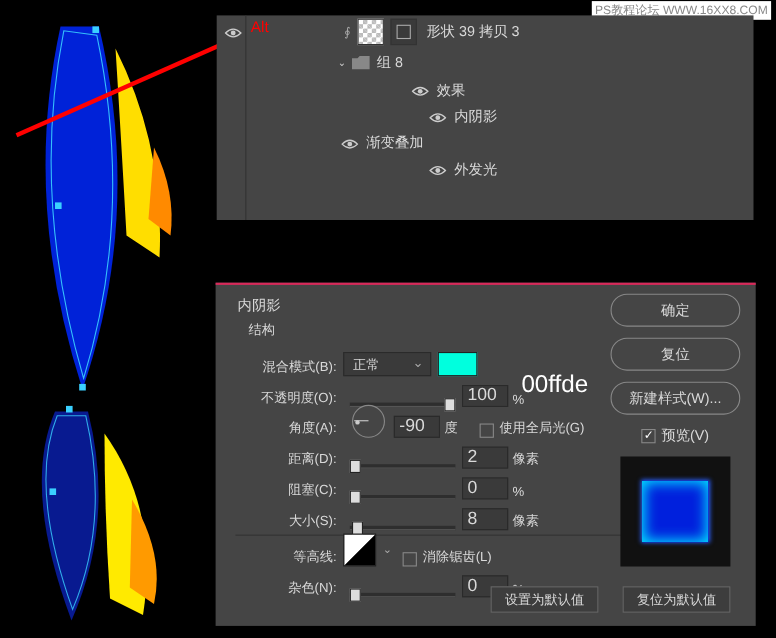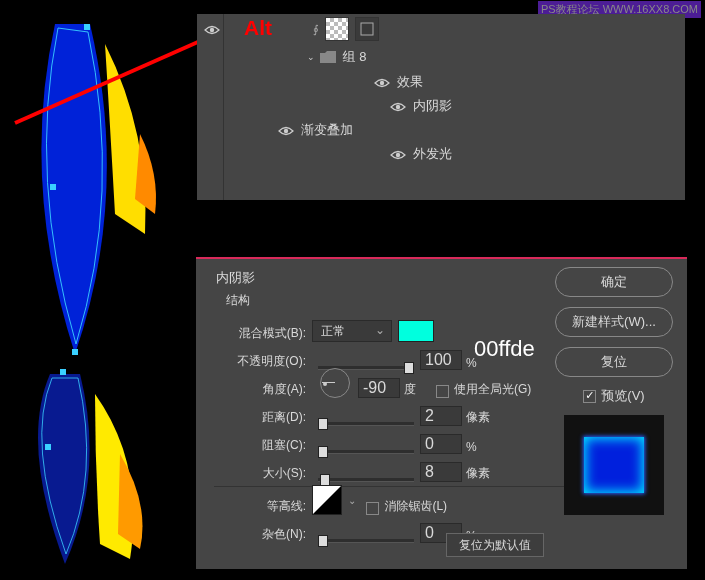--- a/index.html
+++ b/index.html
@@ -5,31 +5,31 @@
 * { box-sizing: border-box; margin: 0; padding: 0; font-family: "Microsoft YaHei", Arial, sans-serif; }
 body { background: #000; width: 705px; height: 580px; position: relative; overflow: hidden; }
 
 .preview-strip {
   position: absolute; left: 10px; top: 4px; width: 173px; height: 570px;
   background: #000;
 }
 .preview-strip svg { width: 100%; height: 100%; }
 
 .watermark {
-  position: absolute; right: 4px; top: 1px; background: #4c1d95; color: #888;
+  position: absolute; right: 4px; top: 1px; background: #ffffff; color: #888;
   font-size: 11px; padding: 1px 3px; font-family: Arial;
 }
 
 .arrow-overlay {
   position: absolute; left: 5px; top: 8px; width: 250px; height: 130px;
   pointer-events: none;
 }
 .alt-label {
-  position: absolute; left: 244px; top: 16px; color: #ff0000;
-  font-size: 21px; font-weight: bold; z-index: 10;
+  position: absolute; left: 228px; top: 16px; color: #ff0000;
+  font-size: 14px; font-weight: normal; z-index: 10;
 }
 
 .layers-panel {
   position: absolute; left: 197px; top: 14px; width: 488px; height: 186px;
   background: #454545; color: #d9d9d9; font-size: 13px;
 }
 .layer-row {
   display: flex; align-items: center; height: 30px; padding-left: 6px;
 }
 .layer-row .eye { width: 18px; text-align: center; color: #ccc; }
@@ -187,20 +187,21 @@
     <span class="indent"></span>
     <span style="color:#aaa;font-size:11px;margin-right:3px">∮</span>
     <span class="thumb checker">
         <span class="thumb-inner"></span>
       </span>
     <span class="thumb" style="background:#3a3a3a">
       <svg width="16" height="16" viewBox="0 0 16 16">
           <rect x="2" y="2" width="12" height="12" fill="none" stroke="#aaa"></rect>
         </svg>
     </span>
+    <span class="layer-label">形状 39 拷贝 3</span>
   </div>
   <div class="folder-row">
     <span class="caret-down">⌄</span>
     <svg class="folder-icon" viewBox="0 0 18 14">
         <path d="M1 3 L6 3 L8 1 L17 1 L17 13 L1 13 Z" fill="#888"></path>
       </svg>
     <span>组 8</span>
   </div>
   <div class="sub-effect">
     <span class="eye"><svg class="eye-svg" viewBox="0 0 16 12">
@@ -209,21 +210,21 @@
         </svg></span>
     <span>效果</span>
   </div>
   <div class="sub-effect" style="padding-left:192px">
     <span class="eye"><svg class="eye-svg" viewBox="0 0 16 12">
           <path d="M1 6 Q8 -1 15 6 Q8 13 1 6 Z"></path>
           <circle cx="8" cy="6" r="2.2"></circle>
         </svg></span>
     <span>内阴影</span>
   </div>
-  <div class="sub-effect" style="padding-left:80px">
+  <div class="sub-effect" style="padding-left:112px">
     <span class="eye"><svg class="eye-svg" viewBox="0 0 16 12">
           <path d="M1 6 Q8 -1 15 6 Q8 13 1 6 Z"></path>
           <circle cx="8" cy="6" r="2.2"></circle>
         </svg></span>
     <span>渐变叠加</span>
   </div>
   <div class="sub-effect" style="padding-left:192px">
     <span class="eye"><svg class="eye-svg" viewBox="0 0 16 12">
           <path d="M1 6 Q8 -1 15 6 Q8 13 1 6 Z"></path>
           <circle cx="8" cy="6" r="2.2"></circle>
@@ -306,29 +307,30 @@
     <span class="lbl">杂色(N):</span>
     <span class="slider-track">
         <span class="knob" style="left:0px"></span>
       </span>
     <span class="num-input">0</span>
     <span class="unit">%</span>
   </div>
 
   <div class="dlg-buttons">
     <div class="dlg-btn">确定</div>
+    <div class="dlg-btn">复位</div>
     <div class="dlg-btn">新建样式(W)...</div>
-    <div class="dlg-btn">复位</div>
     <div class="preview-check">
       <span class="checkbox-ghost checked"></span>
       <span>预览(V)</span>
     </div>
     <div class="preview-swatch">
       <div class="blue-sq"></div>
     </div>
   </div>
 
   <div class="bottom-buttons">
+    <div class="flat-btn">设置为默认值</div>
     <div class="flat-btn">复位为默认值</div>
   </div>
 </div>
 
 <div class="color-hex">00ffde</div>
 
 </body></html>

